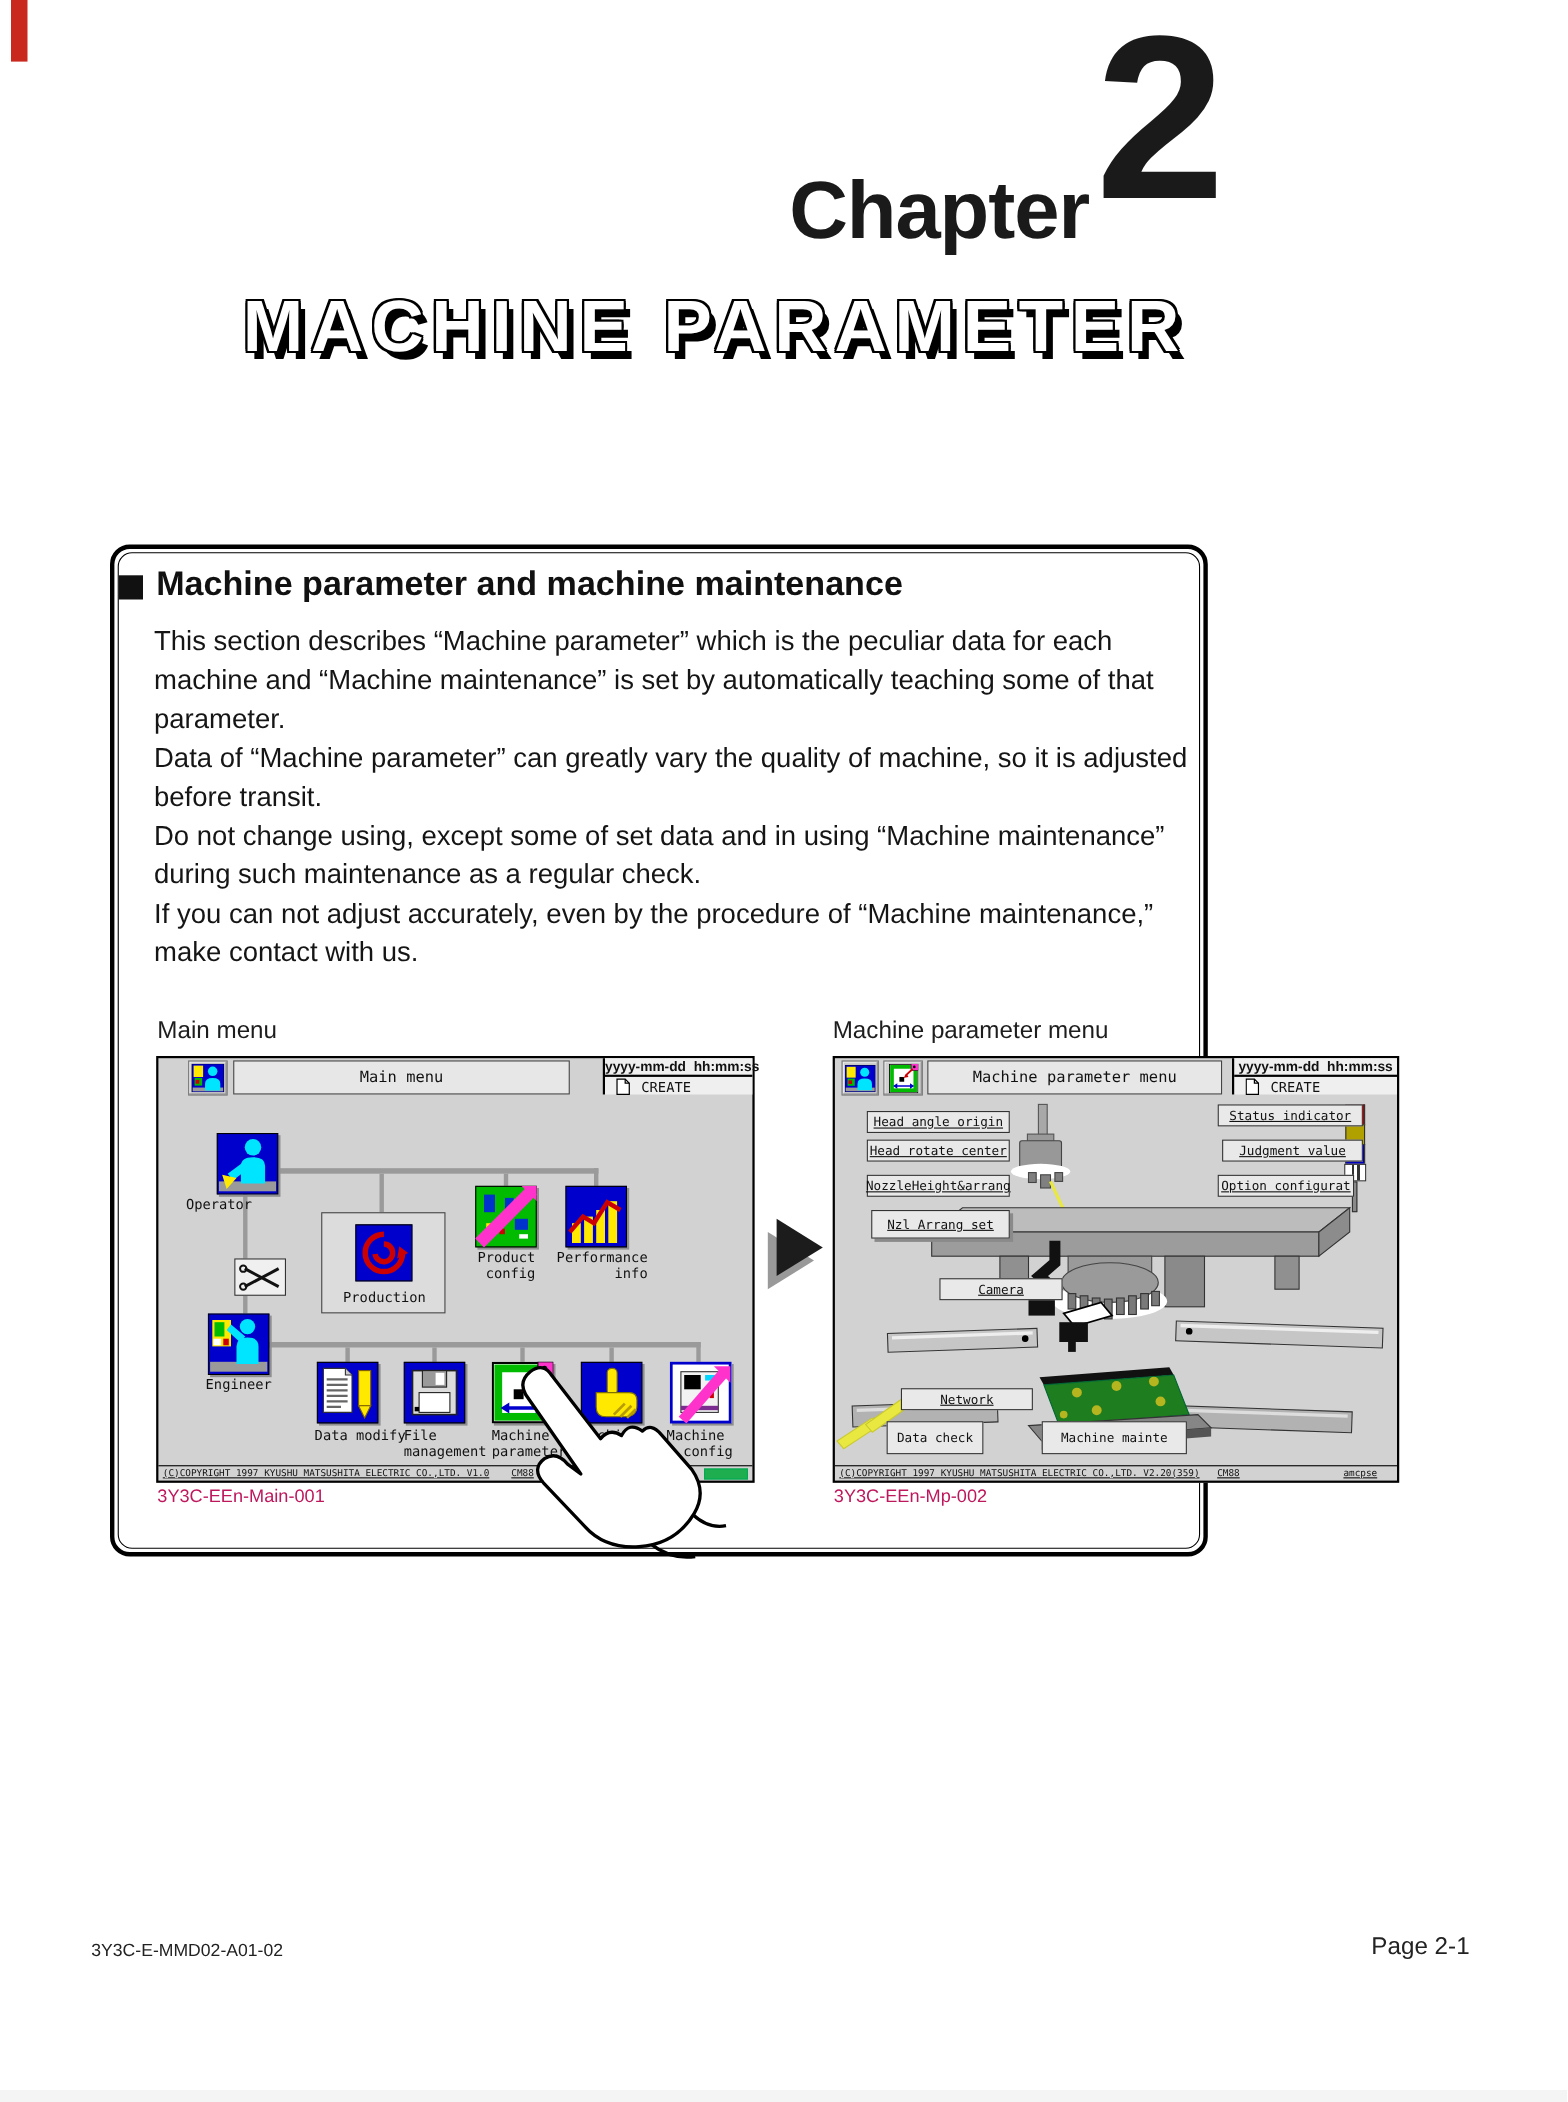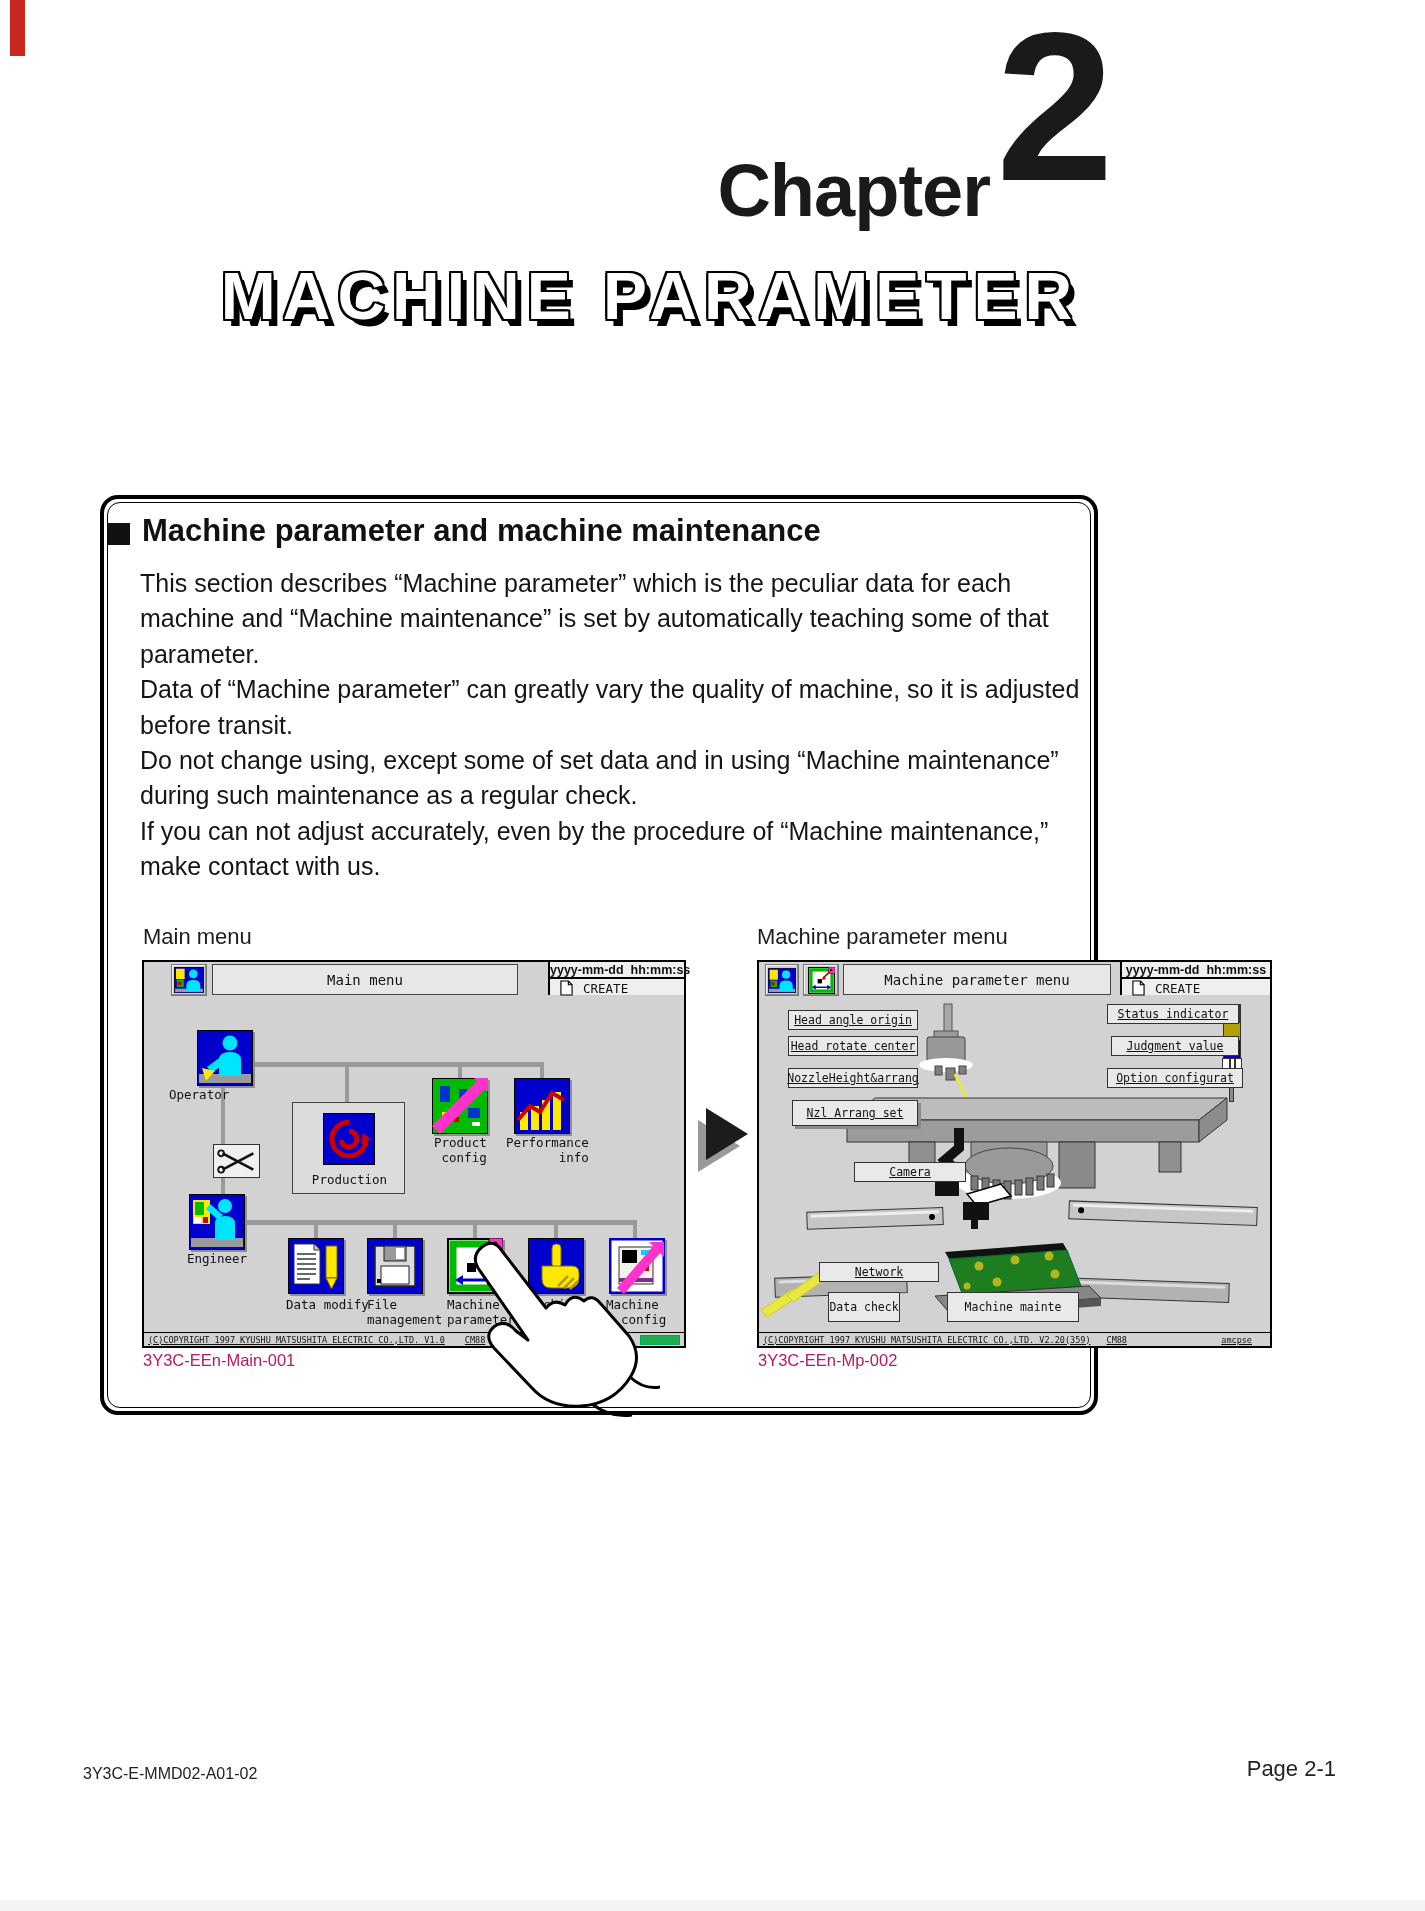--- a/index.html
+++ b/index.html
@@ -433,24 +433,24 @@
         background-image:linear-gradient(90deg,transparent 6px,#333 6px,#333 8px,transparent 8px,transparent 11px,#333 11px,#333 13px,transparent 13px)"></div>
       <div style="width:5px;height:28px;background:#8a8a8a;margin-left:6px"></div>
     </div>
 
     <div class="btn u" style="left:29px;top:48px;width:130px">Head angle origin</div>
     <div class="btn u" style="left:29px;top:74px;width:130px">Head rotate center</div>
     <div class="btn u" style="left:29px;top:106px;width:130px">NozzleHeight&amp;arrang</div>
     <div class="btn u" style="left:33px;top:138px;width:126px;height:26px;box-shadow:3px 3px 0 #8a8a8a">Nzl Arrang set</div>
     <div class="btn u" style="left:348px;top:42px;width:132px">Status indicator</div>
     <div class="btn u" style="left:352px;top:74px;width:128px">Judgment value</div>
-    <div class="btn u" style="left:348px;top:106px;width:136px">Option configurat</div>
+    <div class="btn u" style="left:348px;top:106px;width:124px">Option configurat</div>
     <div class="btn u" style="left:95px;top:200px;width:112px">Camera</div>
     <div class="btn u" style="left:60px;top:300px;width:120px">Network</div>
-    <div class="btn" style="left:69px;top:330px;width:72px;height:30px">Data check</div>
+    <div class="btn" style="left:47px;top:330px;width:88px;height:30px">Data check</div>
     <div class="btn" style="left:188px;top:330px;width:132px;height:30px">Machine mainte</div>
 
     <div class="copyright">
       <span>(C)COPYRIGHT 1997 KYUSHU MATSUSHITA ELECTRIC CO.,LTD. V2.20(359)</span>
       <span style="margin-left:16px">CM88</span>
       <span style="margin-left:auto;margin-right:14px">amcpse</span>
     </div>
   </div>
 
   <div class="fig-caption" style="left:758px;top:1351px">3Y3C-EEn-Mp-002</div>

